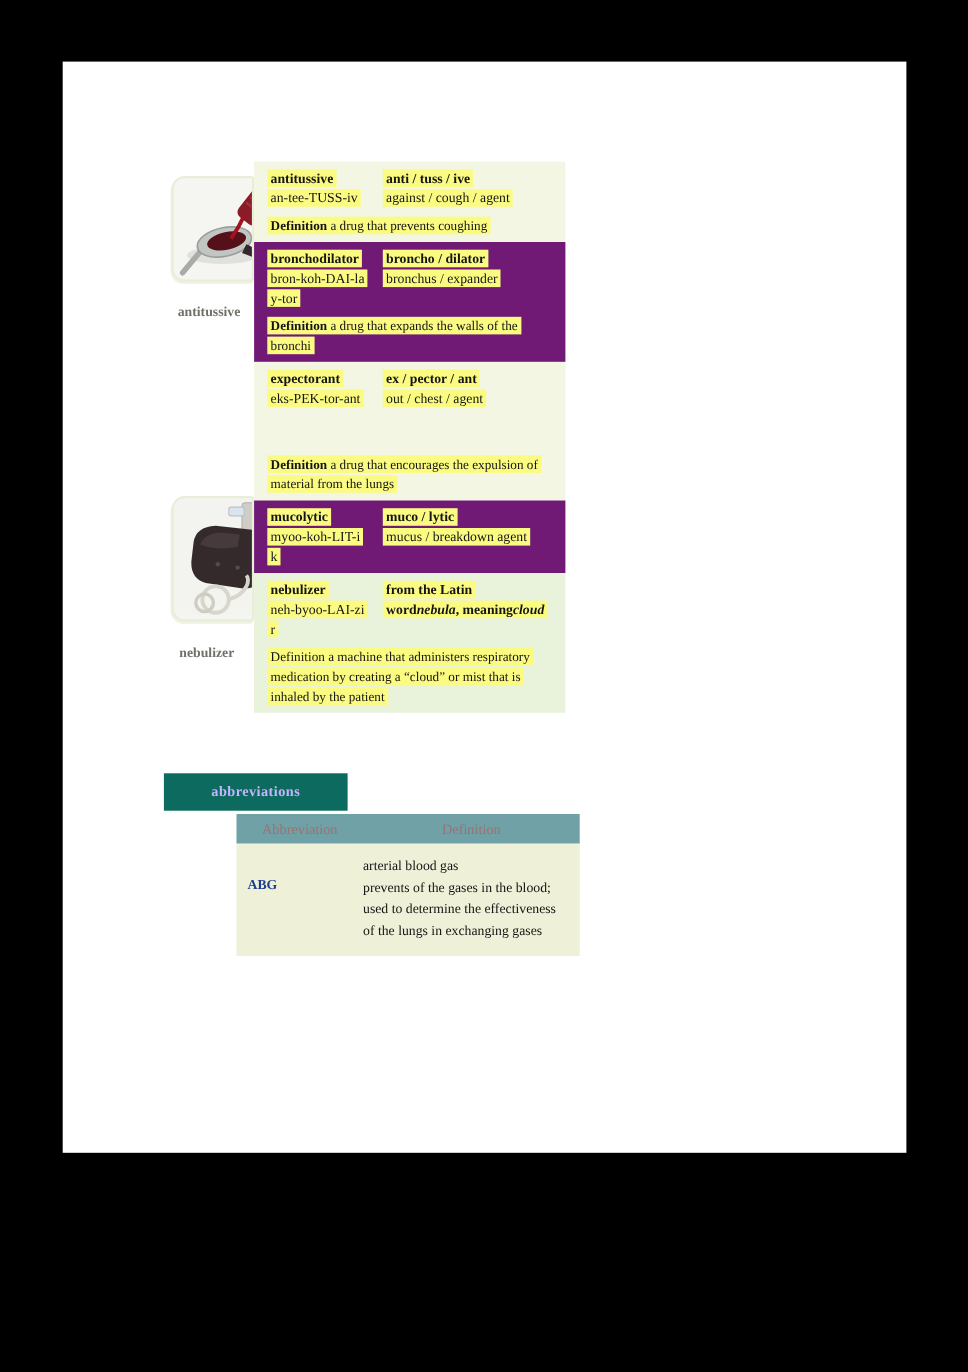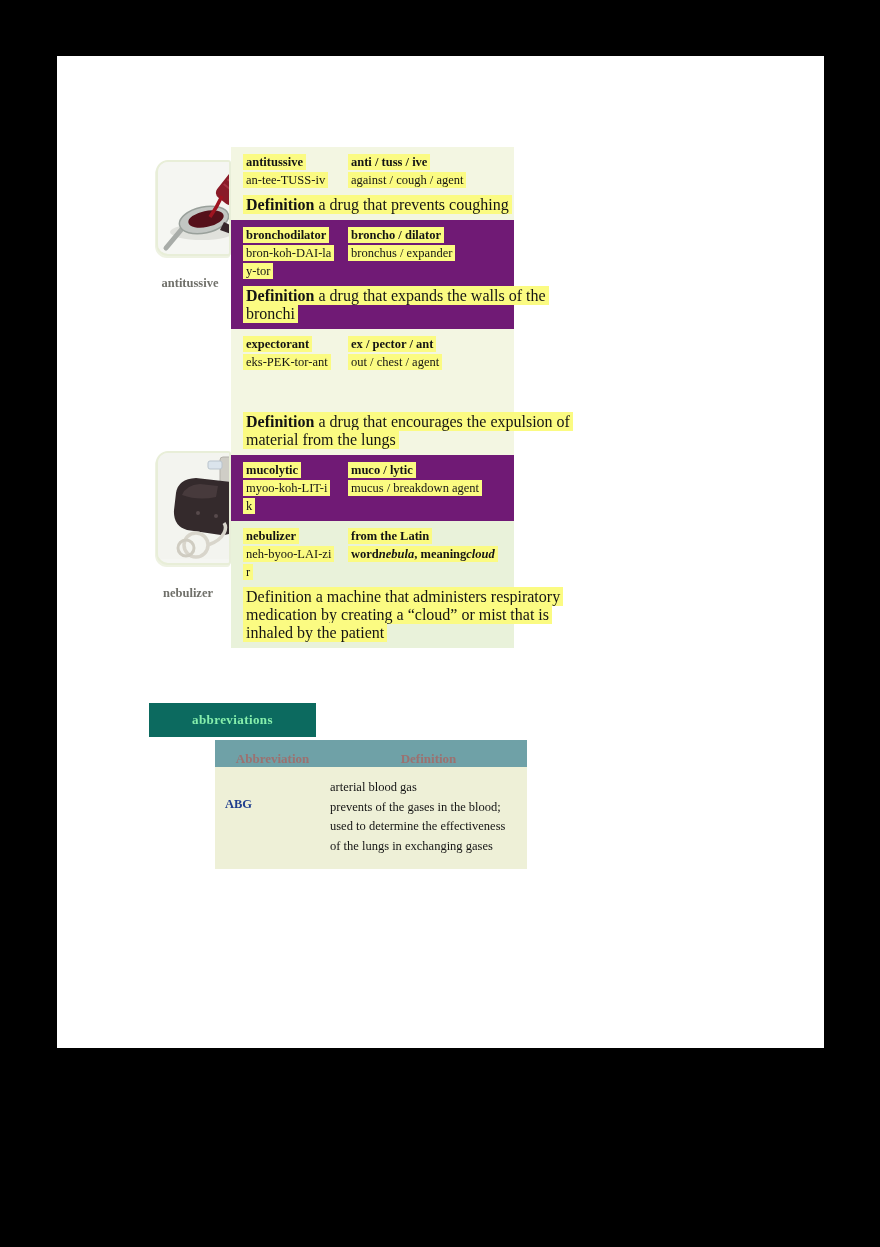--- a/index.html
+++ b/index.html
@@ -40,36 +40,36 @@
   .cols { display:flex; }
   .c1 { flex:0 0 105px; }
   .c2 { flex:1; }
   .line { display:block; }
   .hl {
     background:#fbfb82; padding:1px 3px;
     box-decoration-break:clone; -webkit-box-decoration-break:clone;
     white-space:pre;
   }
   .hl.b, .hl.b i, .hl.b span { font-weight:bold; }
-  .def { margin-top:7px; font-size:16px; }
+  .def { margin-top:7px; font-size:12px; }
   .entry.gap-def .def { margin-top:42px; }
   .deflabel { font-weight:bold; }
   .deflabel.plain { font-weight:normal; }
 
   
   .banner {
     position:absolute; left:92px; top:647px; width:167px; height:34px; z-index:3;
-    background:#0c6a5f; color:#86efac;
+    background:#0c6a5f; color:#c4b5fd;
     display:flex; align-items:center; justify-content:center;
     font-weight:bold; font-size:13px; letter-spacing:.4px;
   }
   .abbrtable { position:absolute; left:158px; top:684px; width:312px; z-index:2; }
   .abbrhead {
-    display:flex; align-items:flex-end; height:27px;
-    background:#6fa1a7; color:#9c7170; font-weight:bold; font-size:13px;
+    display:flex; align-items:center; height:27px;
+    background:#6fa1a7; color:#9c7170; font-weight:normal; font-size:13px;
   }
   .abbrhead .h1 { flex:0 0 115px; text-align:center; }
   .abbrhead .h2 { flex:1; text-align:center; }
   .abbrrow {
     display:flex; background:#eef0d7; padding:11px 0 13px; 
     font-size:12.5px; line-height:19.5px;
   }
   .abbrrow .a1 { flex:0 0 115px; padding-left:10px; box-sizing:border-box;
                  color:#1f3e8e; font-weight:bold;margin-top:17px; }
   .abbrrow .a2 { flex:1; color:#141414; white-space:pre; }

